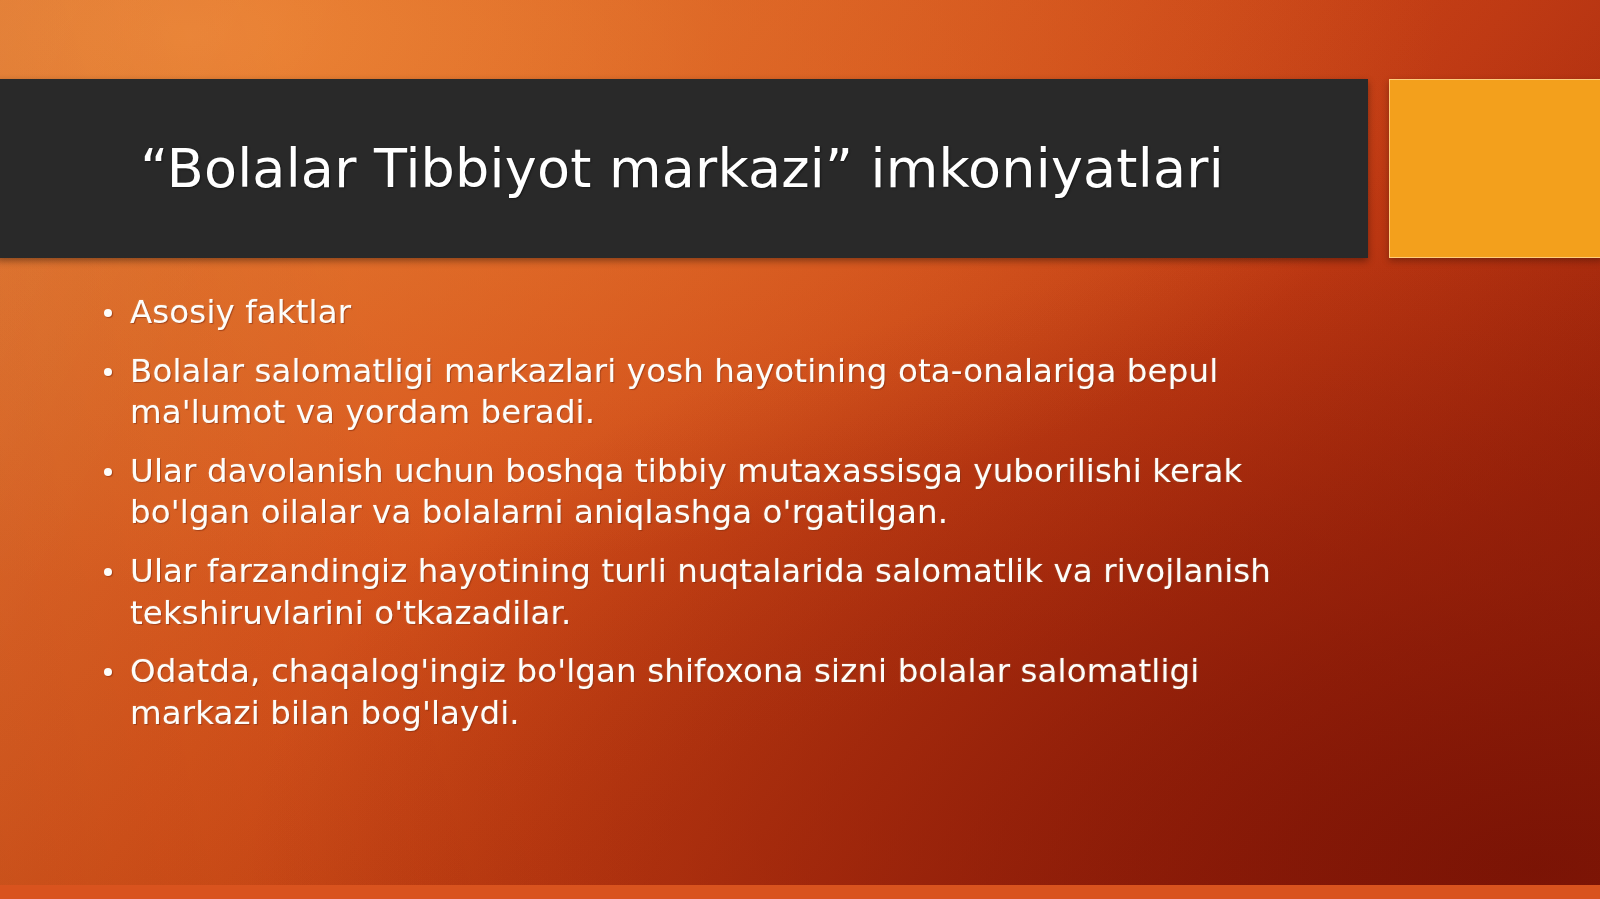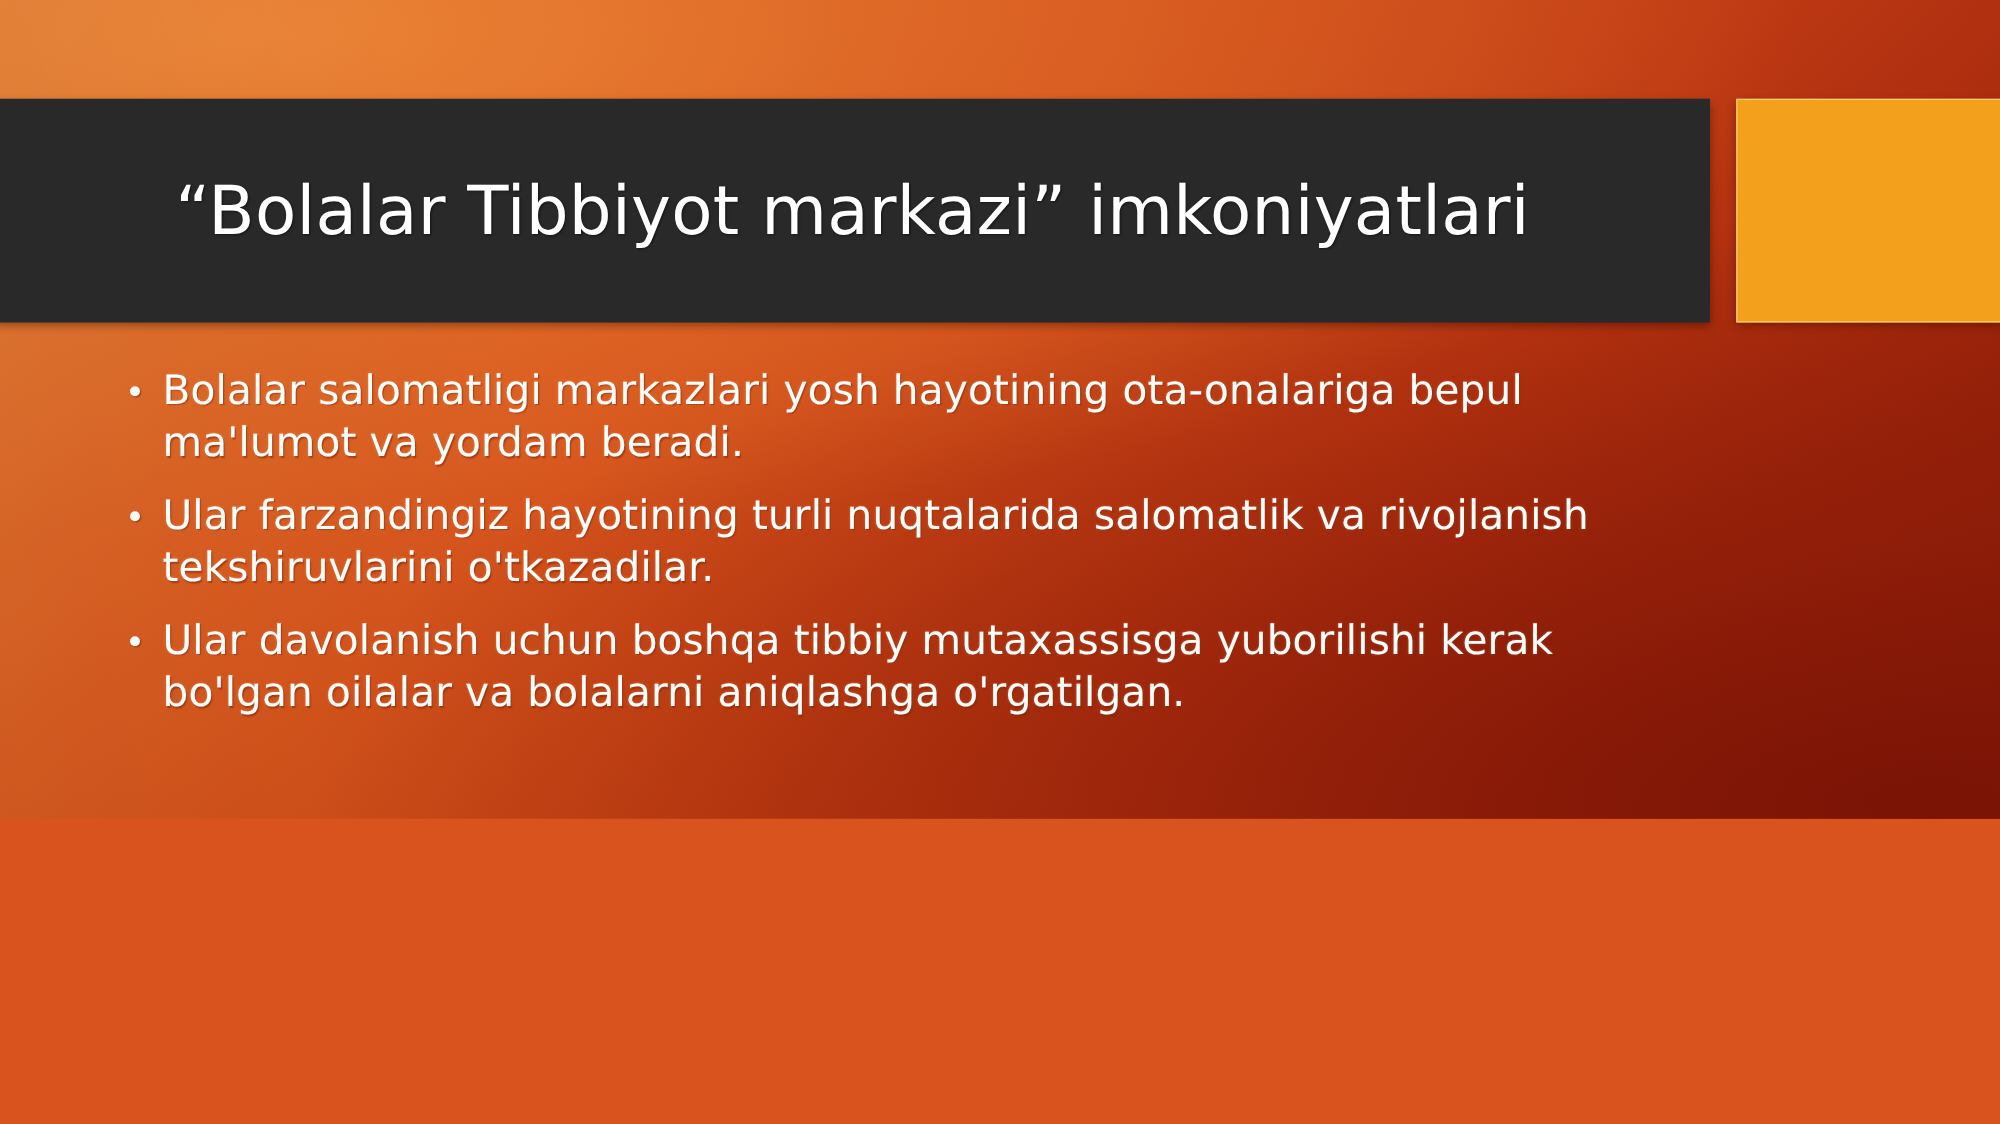--- a/index.html
+++ b/index.html
@@ -11,21 +11,21 @@
   }
 
   body {
     font-family: "DejaVu Sans", sans-serif;
     background: #d9531e;
   }
 
   #slide {
     position: relative;
     width: 1600px;
-    height: 655px;
+    height: 885px;
     overflow: hidden;
     background:
       radial-gradient(ellipse 150% 120% at 12% 4%,
         rgba(236,131,50,0.95) 0%,
         rgba(226,116,42,0.55) 22%,
         rgba(226,116,42,0.0) 52%),
       radial-gradient(ellipse 130% 115% at 96% 98%,
         rgba(126,20,5,0.95) 0%,
         rgba(139,26,8,0.6) 28%,
         rgba(139,26,8,0.0) 62%),
@@ -141,23 +141,29 @@
 <div id="slide">
 
   <div class="title-band">
     <div class="title-text">“Bolalar Tibbiyot markazi” imkoniyatlari</div>
   </div>
 
   <div class="accent-block"></div>
 
   <ul class="body-list">
     <li class="bullet-item">
+      <span>Asosiy faktlar</span>
+    </li>
+    <li class="bullet-item">
       <span>Bolalar salomatligi markazlari yosh hayotining ota-onalariga bepul ma'lumot va yordam beradi.</span>
+    </li>
+    <li class="bullet-item">
+      <span>Ular davolanish uchun boshqa tibbiy mutaxassisga yuborilishi kerak bo'lgan oilalar va bolalarni aniqlashga o'rgatilgan.</span>
     </li>
     <li class="bullet-item">
       <span>Ular farzandingiz hayotining turli nuqtalarida salomatlik va rivojlanish tekshiruvlarini o'tkazadilar.</span>
     </li>
     <li class="bullet-item">
-      <span>Ular davolanish uchun boshqa tibbiy mutaxassisga yuborilishi kerak bo'lgan oilalar va bolalarni aniqlashga o'rgatilgan.</span>
+      <span>Odatda, chaqalog'ingiz bo'lgan shifoxona sizni bolalar salomatligi markazi bilan bog'laydi.</span>
     </li>
   </ul>
 
 </div>
 
 </body></html>

